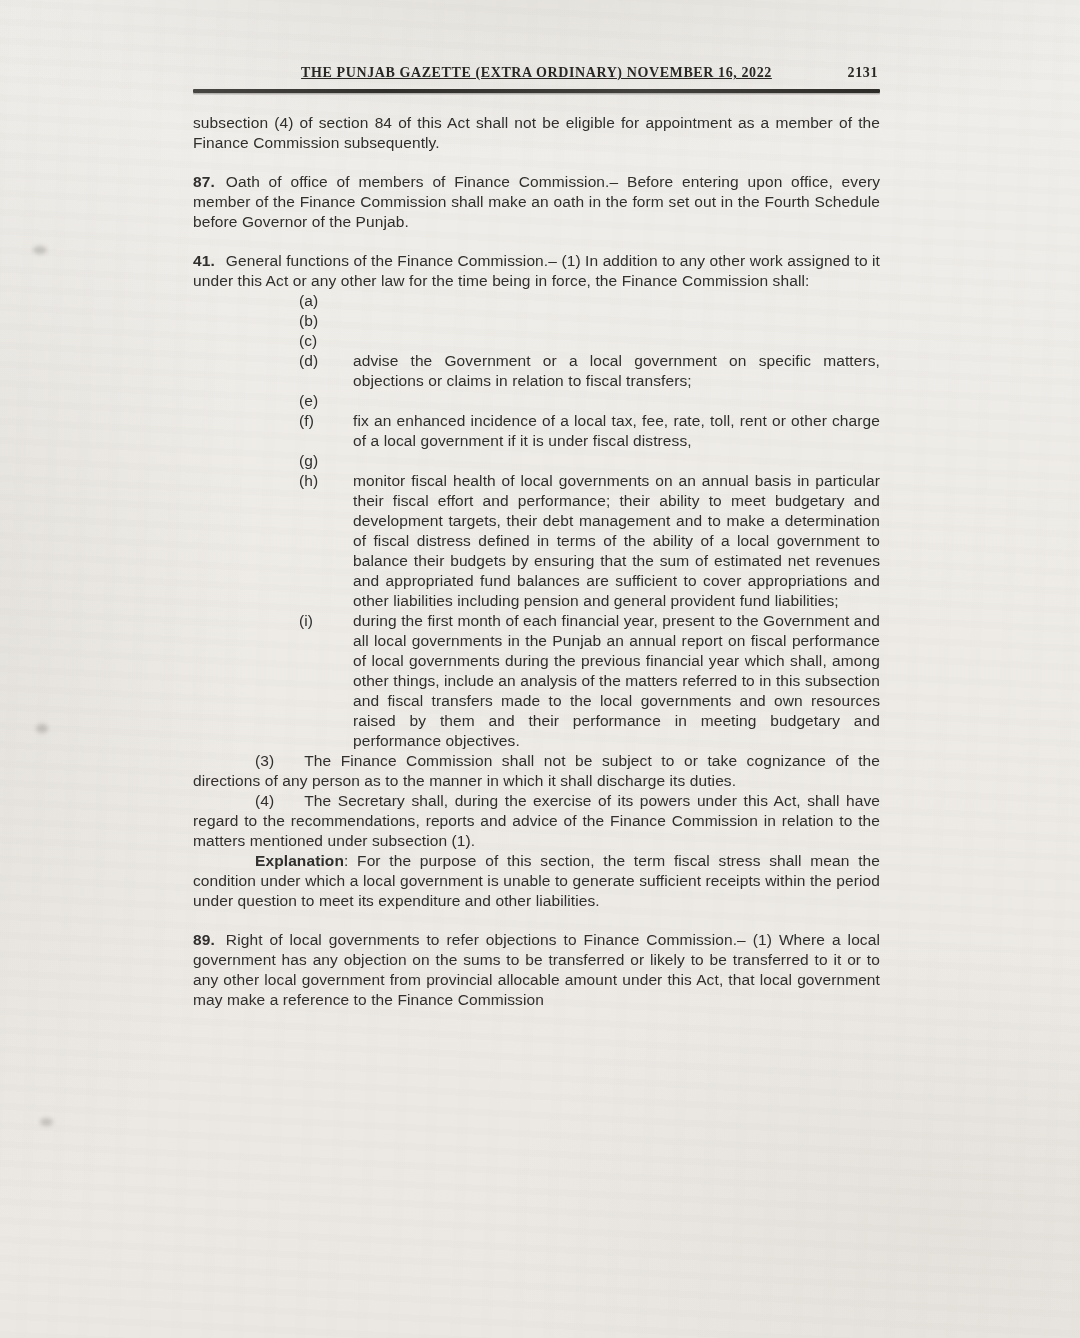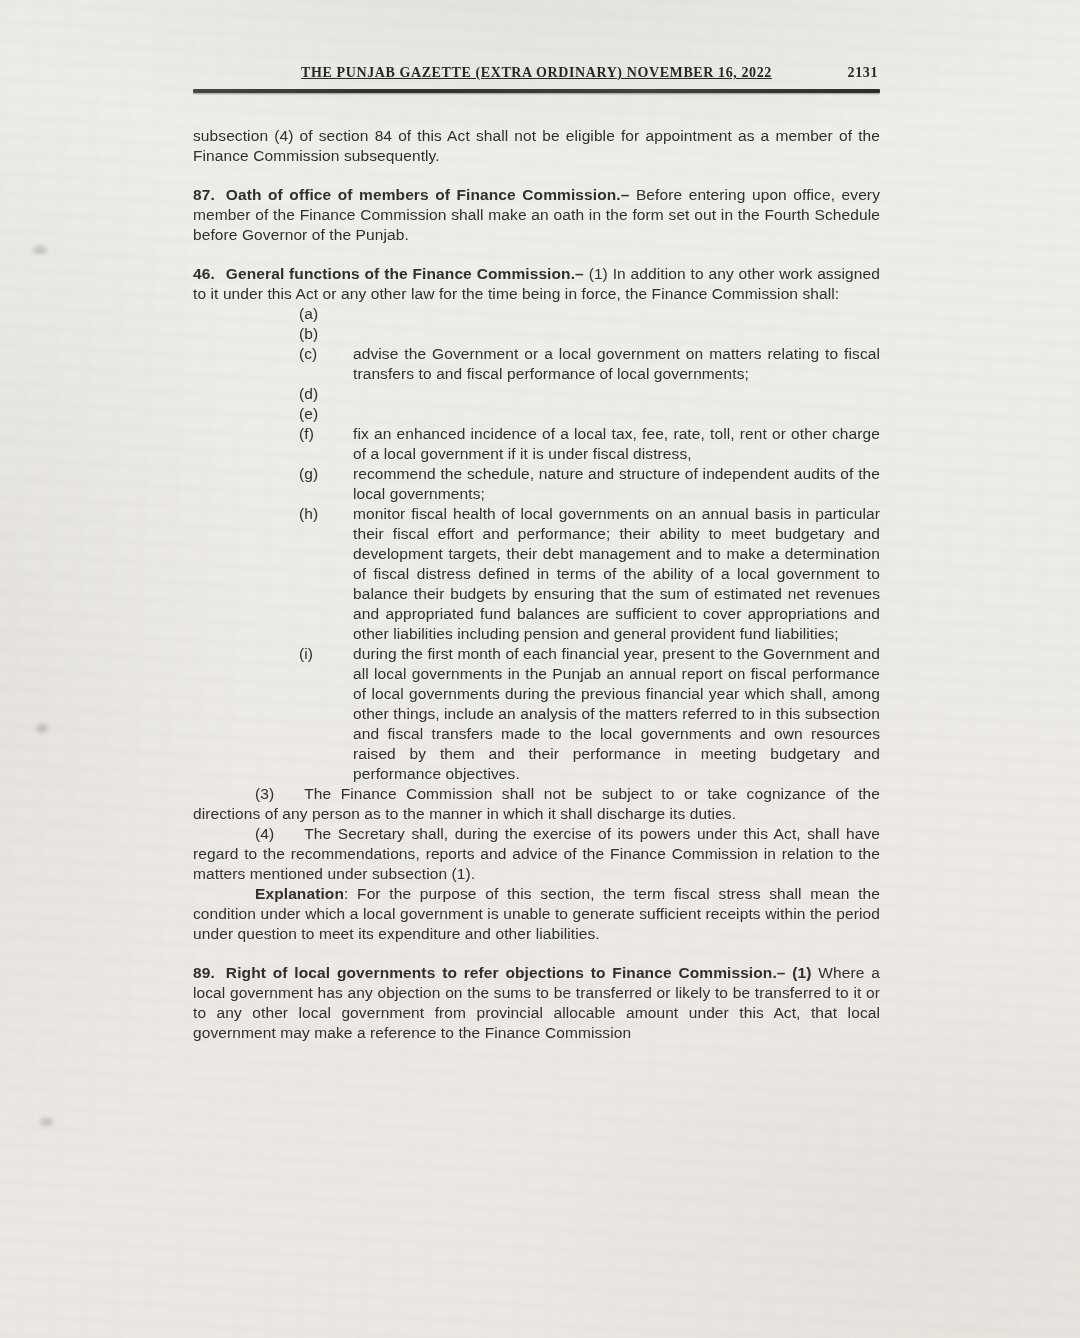--- a/index.html
+++ b/index.html
@@ -38,24 +38,24 @@
     font-family:"Liberation Serif",serif;font-weight:700;
     font-size:14px;letter-spacing:0.6px;color:#2b2a28;line-height:22px;text-decoration:underline;
   }
   .header-page-number{position:absolute;right:2px;top:0;}
   .header-rule{
     margin-top:5px;height:4px;border-radius:1px;
     background:linear-gradient(90deg,#4a4844,#33312d 28%,#454340 66%,#2f2d2a);
     box-shadow:0 1.5px 0 rgba(80,78,74,0.35);
   }
   .para{margin:0;}
-  .intro{margin-top:33px;}
+  .intro{margin-top:20px;}
   .sec{margin-top:19px;}
   .sec-num{font-weight:700;margin-right:11px;}
-  .sec-head{font-weight:700;}
+  .sec-head{font-weight:400;}
   .clause{display:flex;padding-left:106px;}
   .clause-label{width:54px;flex:0 0 54px;}
   .clause-text{flex:1;text-align:justify;}
   .sub{text-indent:62px;}
   .sub-num{margin-right:30px;}
   .explain-label{font-weight:700;}
 </style>
 </head>
 <body>
 
@@ -72,46 +72,45 @@
         <span>THE PUNJAB GAZETTE (EXTRA ORDINARY) NOVEMBER 16, 2022</span>
         <span class="header-page-number">2131</span>
       </div>
       <div class="header-rule"></div>
     </header>
 
     <p class="para intro">subsection (4) of section 84 of this Act shall not be eligible for appointment as a member of the Finance Commission subsequently.</p>
 
     <p class="para sec"><span class="sec-num">87.</span><span class="sec-head">Oath of office of members of Finance Commission.–</span> <span>Before entering upon office, every member of the Finance Commission shall make an oath in the form set out in the Fourth Schedule before Governor of the Punjab.</span></p>
 
-    <p class="para sec"><span class="sec-num">46.</span><span class="sec-head">General functions of the Finance Commission.–</span> <span>(1) In addition to any other work assigned to it under this Act or any other law for the time being in force, the Finance Commission shall:</span></p>
+    <p class="para sec"><span class="sec-num">41.</span><span class="sec-head">General functions of the Finance Commission.–</span> <span>(1) In addition to any other work assigned to it under this Act or any other law for the time being in force, the Finance Commission shall:</span></p>
 
     <div>
       <div class="clause">
         <span class="clause-label">(a)</span>
       </div>
       <div class="clause">
         <span class="clause-label">(b)</span>
       </div>
       <div class="clause">
         <span class="clause-label">(c)</span>
-        <span class="clause-text">advise the Government or a local government on matters relating to fiscal transfers to and fiscal performance of local governments;</span>
       </div>
       <div class="clause">
         <span class="clause-label">(d)</span>
+        <span class="clause-text">advise the Government or a local government on specific matters, objections or claims in relation to fiscal transfers;</span>
       </div>
       <div class="clause">
         <span class="clause-label">(e)</span>
       </div>
       <div class="clause">
         <span class="clause-label">(f)</span>
         <span class="clause-text">fix an enhanced incidence of a local tax, fee, rate, toll, rent or other charge of a local government if it is under fiscal distress,</span>
       </div>
       <div class="clause">
         <span class="clause-label">(g)</span>
-        <span class="clause-text">recommend the schedule, nature and structure of independent audits of the local governments;</span>
       </div>
       <div class="clause">
         <span class="clause-label">(h)</span>
         <span class="clause-text">monitor fiscal health of local governments on an annual basis in particular their fiscal effort and performance; their ability to meet budgetary and development targets, their debt management and to make a determination of fiscal distress defined in terms of the ability of a local government to balance their budgets by ensuring that the sum of estimated net revenues and appropriated fund balances are sufficient to cover appropriations and other liabilities including pension and general provident fund liabilities;</span>
       </div>
       <div class="clause">
         <span class="clause-label">(i)</span>
         <span class="clause-text">during the first month of each financial year, present to the Government and all local governments in the Punjab an annual report on fiscal performance of local governments during the previous financial year which shall, among other things, include an analysis of the matters referred to in this subsection and fiscal transfers made to the local governments and own resources raised by them and their performance in meeting budgetary and performance objectives.</span>
       </div>
     </div>

